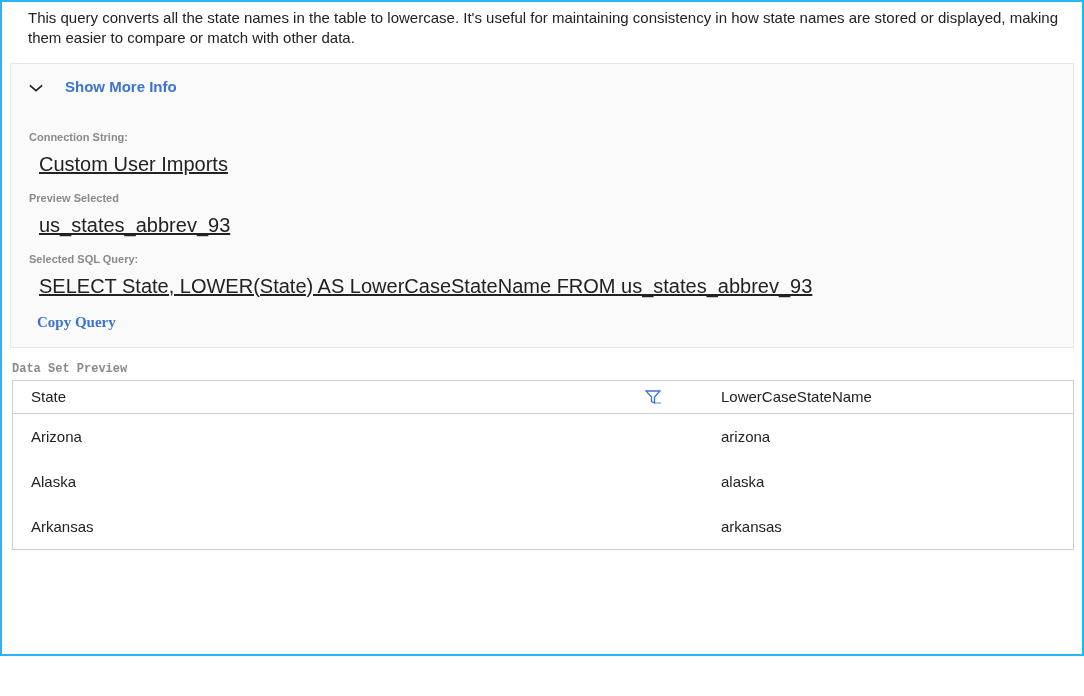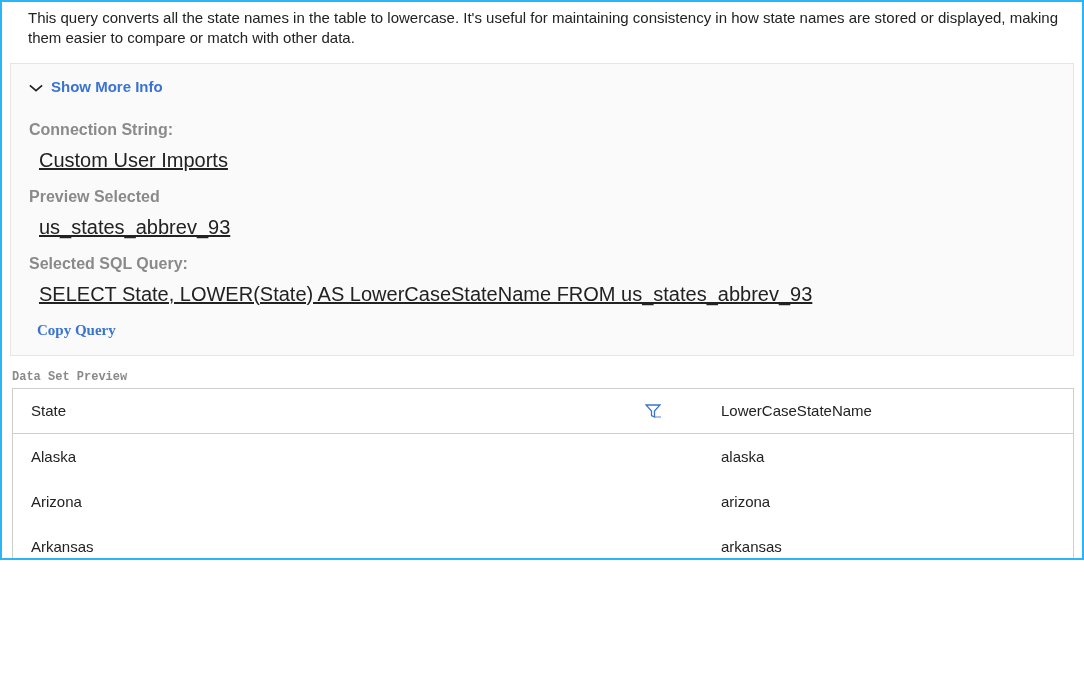--- a/index.html
+++ b/index.html
@@ -1,53 +1,53 @@
 <!DOCTYPE html>
 <html><head>
 <meta charset="utf-8">
 <style>
   * { box-sizing: border-box; margin: 0; padding: 0; }
   html, body { width: 1084px; height: 696px; font-family: Arial, Helvetica, sans-serif; background: #fff; }
   .outer-frame {
     width: 1084px;
-    height: 560px;
+    height: 656px;
     border: 2px solid #29b6f6;
     overflow: hidden;
     position: relative;
   }
   .description {
     padding: 6px 22px 14px 26px;
     font-size: 15px;
     color: #222;
     line-height: 1.35;
   }
   .info-panel {
     margin: 0 8px 0 8px;
     border: 1px solid #e6e6e6;
     background: #fafafa;
     padding: 14px 18px 16px 18px;
   }
   .show-more {
     display: flex;
     align-items: center;
-    gap: 8px;
-    margin-bottom: 26px;
+    gap: 22px;
+    margin-bottom: 36px;
     cursor: pointer;
   }
   .show-more-text {
     color: #3b73d1;
     font-weight: 700;
     font-size: 15px;
   }
   .chevron {
     width: 14px;
     height: 14px;
   }
   .section-label {
-    font-size: 16px;
+    font-size: 11px;
     color: #8a8a8a;
     font-weight: 700;
     margin-top: 10px;
     margin-bottom: 10px;
   }
   .section-value {
     font-size: 20px;
     color: #222;
     margin-left: 10px;
     margin-bottom: 16px;
@@ -69,21 +69,21 @@
     margin: 14px 0 4px 10px;
     font-family: Liberation Mono, monospace;
   }
   .preview-table {
     margin: 0 8px 0 10px;
     border: 1px solid #cfcfcf;
   }
   .preview-header {
     display: flex;
     border-bottom: 1px solid #cfcfcf;
-    padding: 13px 18px;
+    padding: 7px 18px;
   }
   .header-col1 {
     flex: 0 0 660px;
     display: flex;
     justify-content: space-between;
     align-items: center;
     padding-right: 30px;
   }
   .header-col2 {
     flex: 1;
@@ -159,26 +159,26 @@
             <circle cx="15" cy="14" r="0.8" fill="#3b73d1"></circle>
           </svg>
         </span>
       </div>
       <div class="header-col2">
         <span class="header-text">LowerCaseStateName</span>
       </div>
     </div>
 
     <div class="preview-row">
+      <div class="cell1">Arizona</div>
+      <div class="cell2">arizona</div>
+    </div>
+    <div class="preview-row">
       <div class="cell1">Alaska</div>
       <div class="cell2">alaska</div>
-    </div>
-    <div class="preview-row">
-      <div class="cell1">Arizona</div>
-      <div class="cell2">arizona</div>
     </div>
     <div class="preview-row">
       <div class="cell1">Arkansas</div>
       <div class="cell2">arkansas</div>
     </div>
   </div>
 
 </div>
 
 </body></html>

